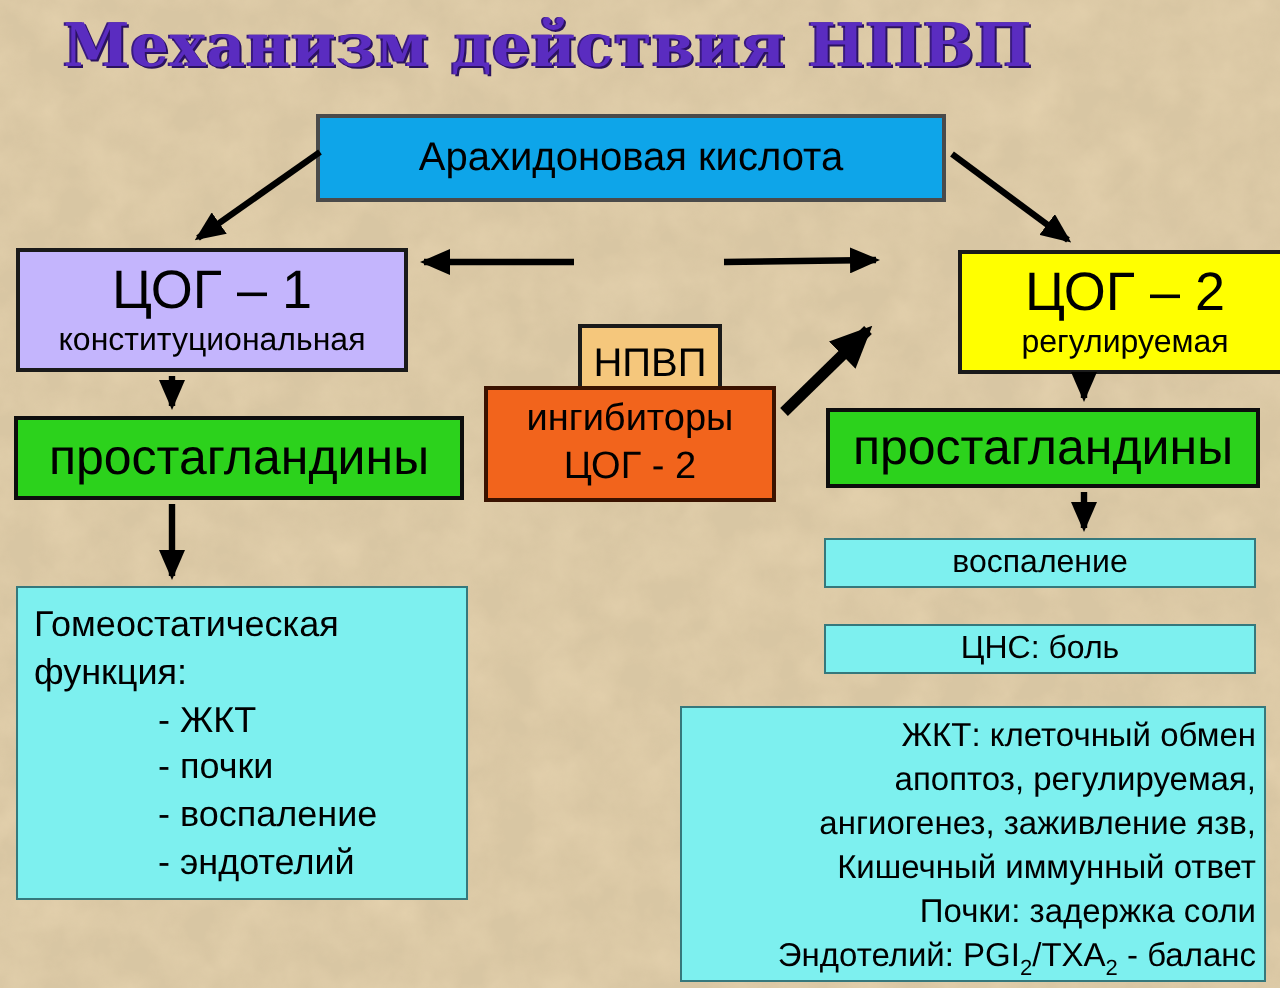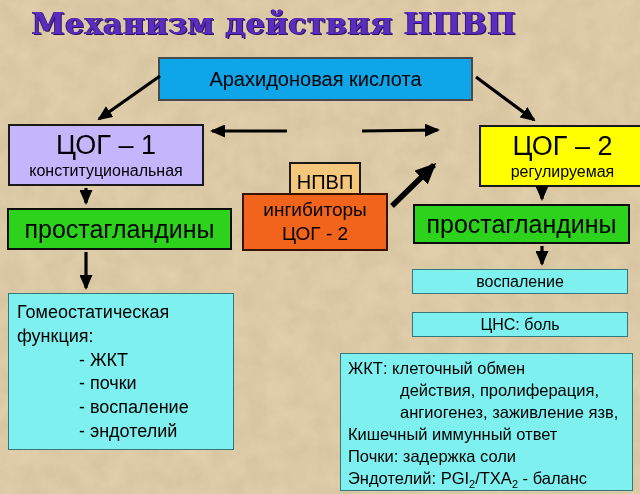--- a/index.html
+++ b/index.html
@@ -50,21 +50,21 @@
 
   .box-homeostatic{
     left:8px;top:293px;width:226px;height:157px;
     background:#7df0ef;border:1px solid #35787c;
     align-items:flex-start;justify-content:flex-start;
     padding:7px 6px 0 8px;font-size:18px;line-height:1.32;text-align:right;
   }
   .box-effects{
     left:340px;top:353px;width:293px;height:138px;
     background:#7df0ef;border:1px solid #35787c;
-    align-items:flex-start;justify-content:flex-start;
+    align-items:flex-end;justify-content:flex-start;
     padding:4px 4px 0 7px;font-size:16.5px;line-height:1.33;text-align:left;
   }
   .indent-bullet{padding-left:62px;}
   .indent-cont{padding-left:52px;}
   sub.chem{font-size:11px;line-height:0;}
 </style>
 </head>
 <body>
 
 <div class="slide">
@@ -125,21 +125,21 @@
     <div>Гомеостатическая</div>
     <div>функция:</div>
     <div class="indent-bullet">- ЖКТ</div>
     <div class="indent-bullet">- почки</div>
     <div class="indent-bullet">- воспаление</div>
     <div class="indent-bullet">- эндотелий</div>
   </div>
 
   <div class="box box-effects">
     <div>ЖКТ: клеточный обмен</div>
-    <div class="indent-cont">действия, пролиферация,</div>
+    <div class="indent-cont">апоптоз, регулируемая,</div>
     <div class="indent-cont">ангиогенез, заживление язв,</div>
     <div>Кишечный иммунный ответ</div>
     <div>Почки: задержка соли</div>
     <div>
       <span>Эндотелий: PGI</span><sub class="chem">2</sub><span>/TXA</span><sub class="chem">2</sub><span> - баланс</span>
     </div>
   </div>
 
   <svg class="arrow-layer" width="640" height="494">
     <defs>

